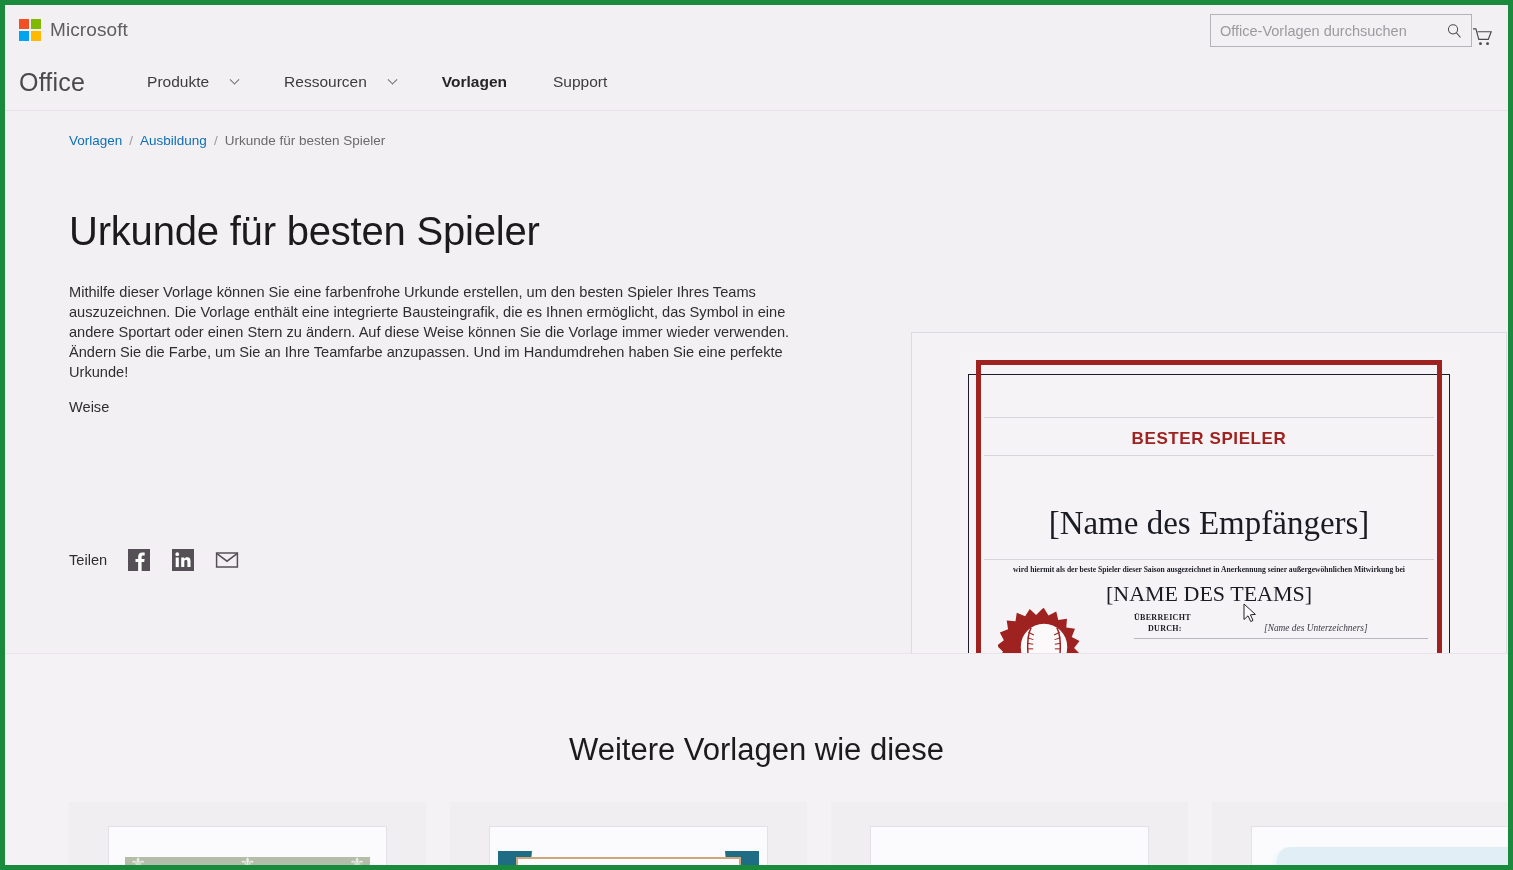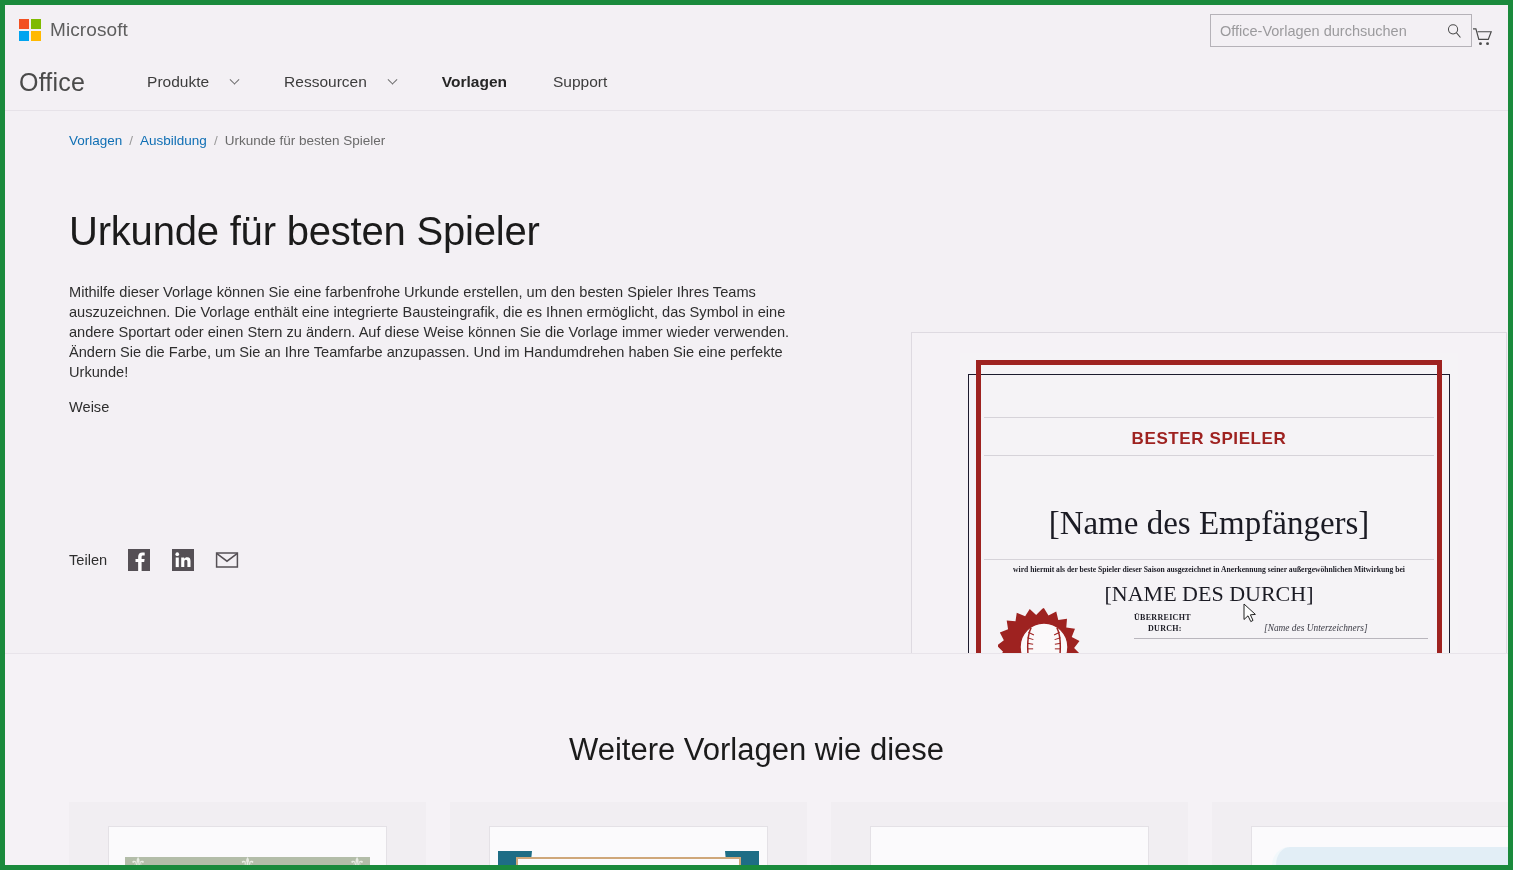--- a/index.html
+++ b/index.html
@@ -422,21 +422,21 @@
         <div class="cert-redframe"></div>
 
         <div class="cert-body">
           <div class="rule" style="top:48px"></div>
           <div class="rule" style="top:86px"></div>
           <div class="rule" style="top:190px"></div>
 
           <div class="cert-title">BESTER SPIELER</div>
           <div class="cert-name">[Name des Empfängers]</div>
           <div class="cert-sub">wird hiermit als der beste Spieler dieser Saison ausgezeichnet in Anerkennung seiner außergewöhnlichen Mitwirkung bei</div>
-          <div class="cert-team">[NAME DES DURCH]</div>
+          <div class="cert-team">[NAME DES TEAMS]</div>
 
           <svg class="seal" viewBox="0 0 100 100">
             <g fill="#9e2220">
               <path d="M50 2 55.8 11.3 65.6 6.4 68.2 17 79.2 15.4 78.3 26.5 89.3 28.2 85.2 38.6 95 43.7 88.2 52.5 96 60.3 87.2 67.1 92.3 76.9 81.9 81 83.6 92 72.5 91.1 70.9 102.1 60.3 97.5 54.5 106.8 46.4 99.2 38.6 107 31.8 98.2 22 103.3 17.9 92.9 6.9 94.6 7.8 83.5 -3.2 81.8 1.4 71.2 -8.4 66.1 -1.6 57.3 -9.4 49.5 -0.6 42.7 -5.7 32.9 4.7 28.8 3 17.8 14.1 18.7 15.7 7.7 26.3 12.3 32.1 3 40.2 10.6 48 2.8Z" transform="scale(0.86) translate(8,7)"></path>
             </g>
             <circle cx="50" cy="50" r="26" fill="#fbf9fa" stroke="#9e2220" stroke-width="1.4"></circle>
             <path d="M36 29c-5 10-5 32 0 42" fill="none" stroke="#9e2220" stroke-width="1.6"></path>
             <path d="M64 29c5 10 5 32 0 42" fill="none" stroke="#9e2220" stroke-width="1.6"></path>
             <g stroke="#9e2220" stroke-width="1.1">
               <line x1="33" y1="34" x2="39" y2="37"></line>

